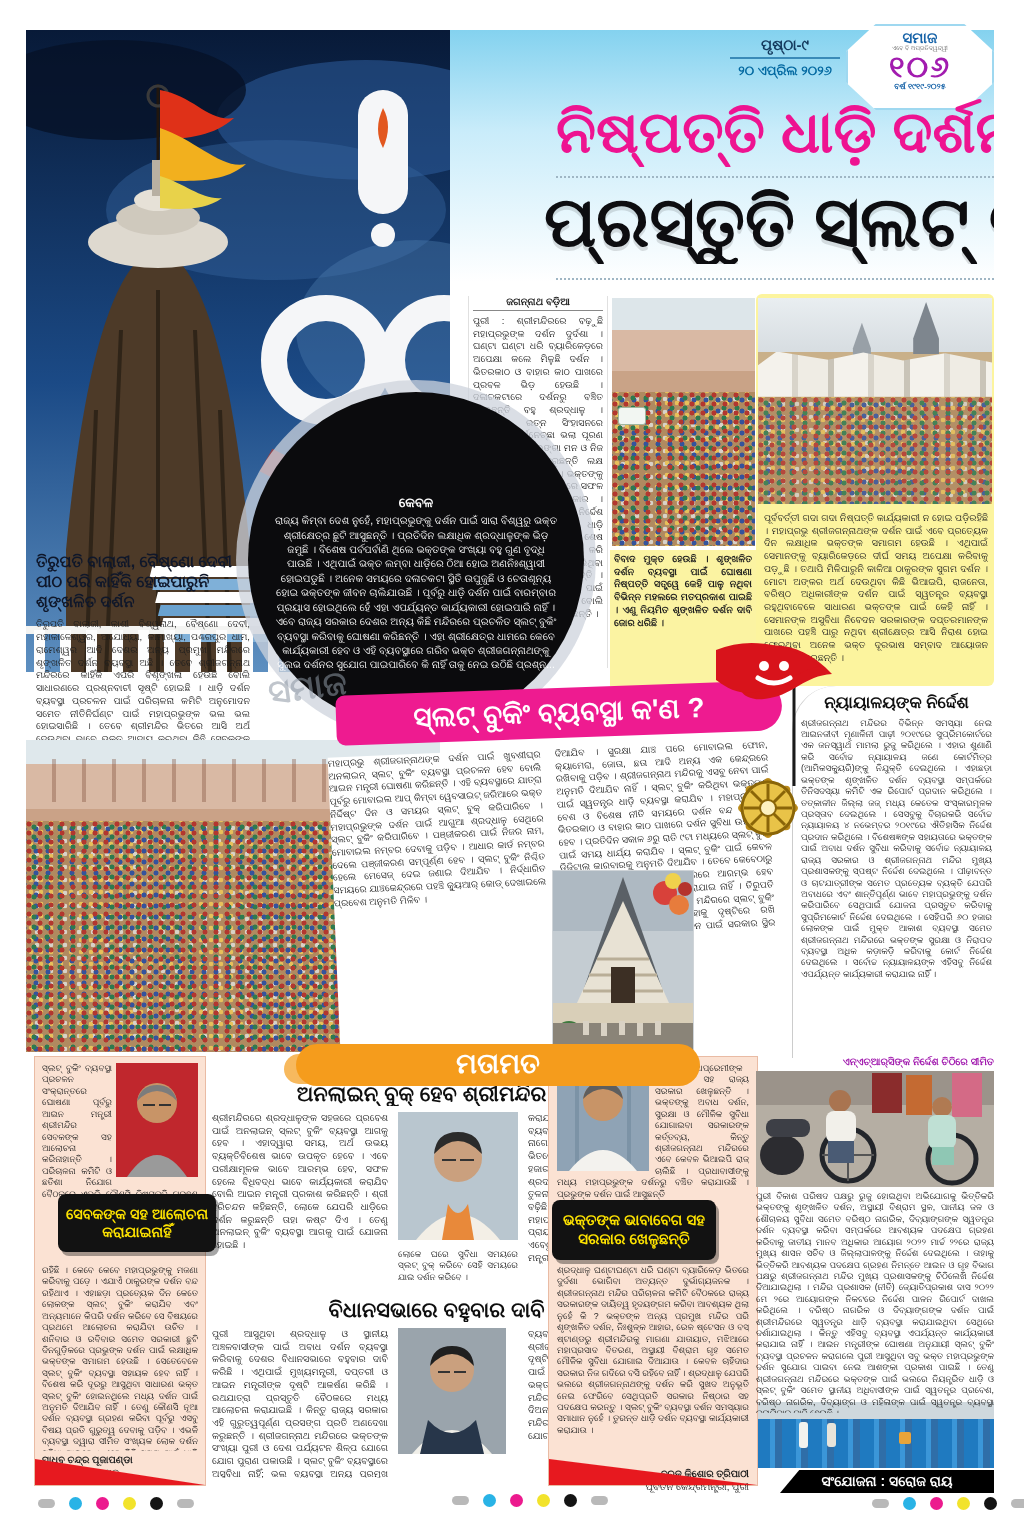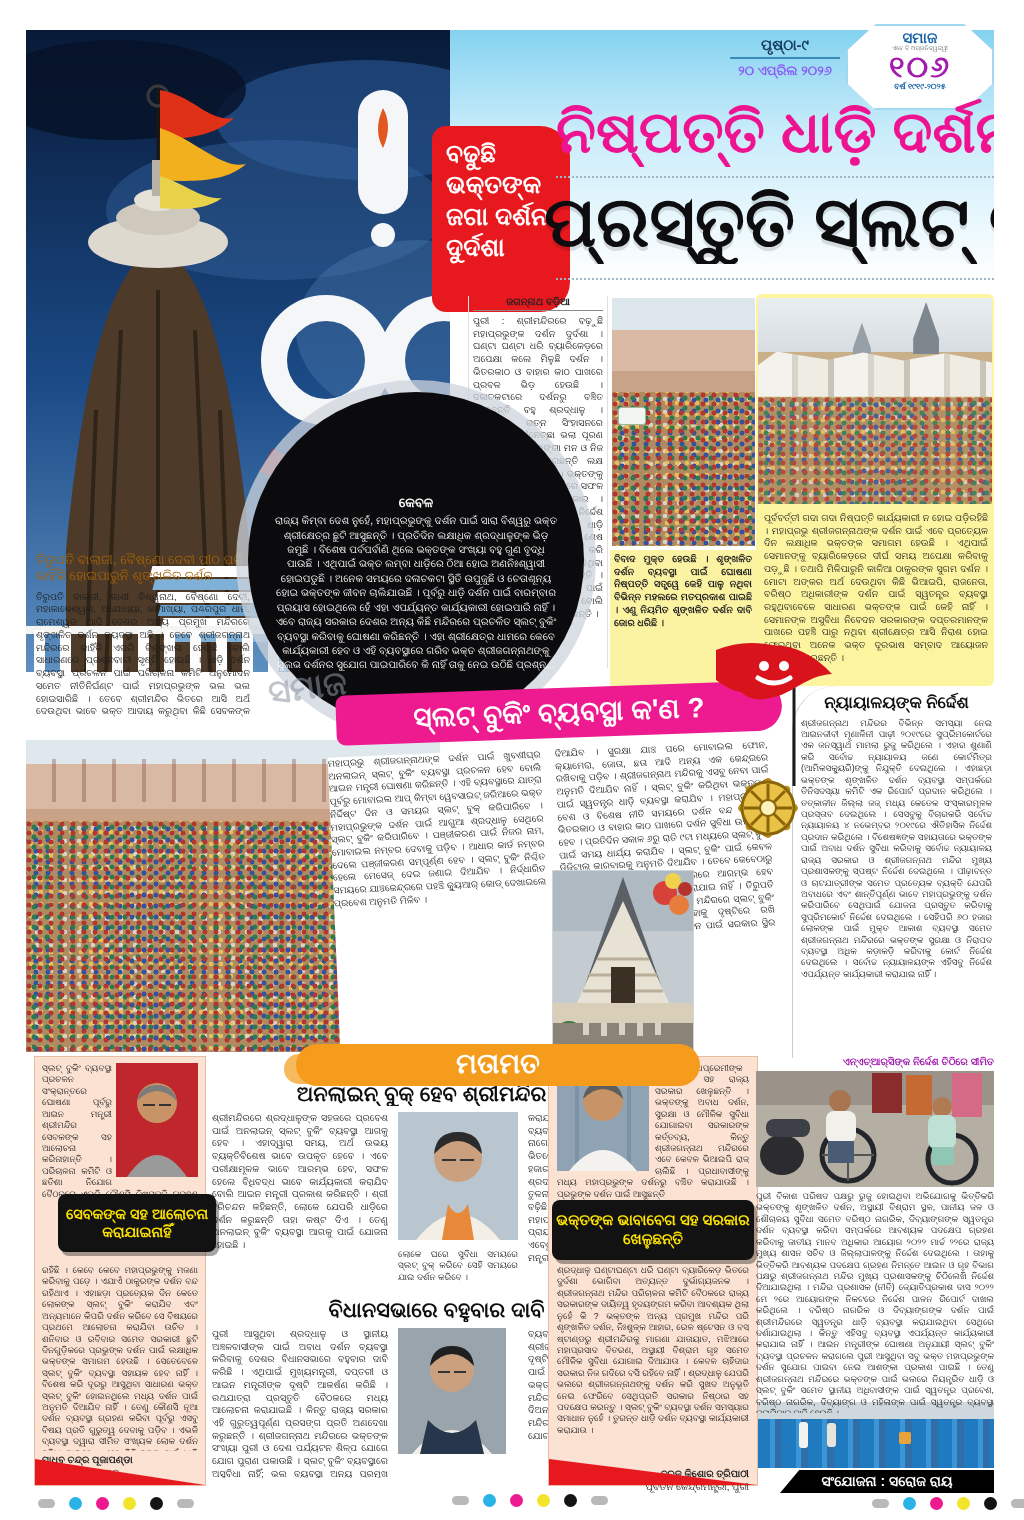--- a/index.html
+++ b/index.html
@@ -8,21 +8,21 @@
   .abs{position:absolute;}
   .just{text-align:justify;text-justify:inter-word;}
   .odtext{font-size:9.5px;line-height:1.34;color:#1d1d1d;overflow:hidden;}
   .small8{font-size:8.8px;line-height:1.3;}
 
   
   #topband{left:26px;top:30px;width:968px;height:252px;
     background:linear-gradient(180deg,#84d2ef 0%,#c9ecfa 40%,#ffffff 100%);}
   #pageLabelWrap{left:730px;top:36px;width:110px;text-align:center;color:#143a5e;}
   #pageLabel{font-size:15px;font-weight:700;border-bottom:2px solid #3a8ab8;padding-bottom:3px;}
-  #issueDate{font-size:13px;font-weight:700;margin-top:4px;color:#8b5cf6;}
+  #issueDate{font-size:13px;font-weight:700;margin-top:4px;color:#0369a1;}
   #logoBadge{left:846px;top:24px;width:148px;height:86px;background:#fff;
     clip-path:polygon(20% 0,80% 0,100% 32%,100% 68%,80% 100%,20% 100%,0 68%,0 32%);
     border:2px solid #9fd8f0;text-align:center;padding-top:4px;box-sizing:border-box;}
   #logoTitle{font-size:15px;font-weight:700;color:#1763a8;display:block;line-height:1;}
   #logoTag{font-size:6px;color:#666;display:block;}
   #logoNum{font-size:30px;font-weight:700;color:#a21caf;display:block;line-height:1;letter-spacing:2px;}
   #logoYearsRow{font-size:8px;color:#1763a8;font-weight:700;display:block;}
 
   
   #templePhoto{left:26px;top:30px;width:424px;height:642px;overflow:hidden;background:#0a1f42;}
@@ -85,21 +85,21 @@
     color:#fff;box-shadow:0 0 0 12px rgba(206,211,220,.75);z-index:5;
     display:flex;flex-direction:column;align-items:center;justify-content:center;
     padding:30px 26px;box-sizing:border-box;text-align:center;}
   #introTitle{font-size:13px;font-weight:700;margin-bottom:3px;margin-top:48px;}
   #introBody{font-size:10.3px;line-height:1.4;}
   #watermark{left:268px;top:668px;font-size:34px;font-weight:700;color:#8d97a3;opacity:.55;
     transform:rotate(-8deg);z-index:6;}
 
   
   #leftArt{left:36px;top:552px;width:214px;}
-  #leftArtHl{font-size:13px;line-height:1.26;font-weight:400;color:#a16207;}
+  #leftArtHl{font-size:16px;line-height:1.26;font-weight:700;color:#0f172a;}
   #leftArtBody{margin-top:6px;height:128px;}
   #slotBanner{left:336px;top:688px;width:446px;height:50px;background:#ee1b90;
     border-radius:10px 28px 28px 10px;transform:rotate(-2deg);color:#fff;font-size:28px;
     font-weight:700;text-align:center;line-height:50px;z-index:7;white-space:nowrap;overflow:hidden;}
   #flagArt{left:702px;top:636px;width:132px;height:216px;z-index:8;}
   #slotText{left:334px;top:748px;width:440px;height:302px;transform:rotate(-2.5deg);
     display:flex;gap:14px;z-index:4;background:#fff;}
   #slotText .c{flex:1;}
   #gatePhoto{left:552px;top:870px;width:140px;height:180px;z-index:6;border:1px solid #cfd4d8;}
 
@@ -135,21 +135,21 @@
   .sigblock{font-size:9.8px;font-weight:700;text-align:right;margin-top:3px;line-height:1.3;}
   .redcut{position:absolute;bottom:0;left:0;right:0;height:26px;
     background:linear-gradient(to right top,#e7191f 49%,transparent 51%);}
   #opLeftBox{left:58px;top:1194px;width:158px;height:58px;background:#121212;border-radius:8px;
     color:#ffe400;font-size:14.5px;font-weight:700;text-align:center;display:flex;align-items:center;
     justify-content:center;line-height:1.25;z-index:5;box-shadow:3px 4px 0 rgba(0,0,0,.35);}
   #opRight{left:548px;top:1056px;width:210px;height:430px;padding:6px 8px;z-index:3;}
   #opRight .port{float:left;width:92px;height:108px;margin:0 6px 3px 0;}
   #opRight .toptext{height:140px;overflow:hidden;}
   #opRightBody{height:200px;margin-top:62px;overflow:hidden;}
-  #opRightBox{left:552px;top:1200px;width:202px;height:60px;background:#121212;border-radius:8px;
+  #opRightBox{left:552px;top:1200px;width:164px;height:60px;background:#121212;border-radius:8px;
     color:#ffe400;font-size:15px;font-weight:700;text-align:center;display:flex;align-items:center;
     justify-content:center;line-height:1.25;z-index:5;box-shadow:3px 4px 0 rgba(0,0,0,.35);}
 
   #opA1{left:212px;top:1082px;width:522px;}
   #opA2{left:212px;top:1298px;width:522px;}
   .opHl{font-size:21px;font-weight:700;text-align:center;color:#0e0e0e;white-space:nowrap;overflow:hidden;}
   .cols3{display:flex;gap:10px;margin-top:6px;}
   .cols3 .ca{width:176px;}
   .cols3 .cb{width:120px;}
   .cols3 .cc{flex:1;}
@@ -246,26 +246,20 @@
         <rect x="164" y="600" width="11" height="42"></rect>
           <rect x="190" y="600" width="11" height="42"></rect>
         <rect x="216" y="600" width="11" height="42"></rect>
           <rect x="242" y="600" width="11" height="42"></rect>
         <rect x="268" y="600" width="11" height="42"></rect>
           <rect x="294" y="600" width="11" height="42"></rect>
       </g>
     </svg>
   </div>
 
-  <div class="abs" id="kicker">
-    <span>ବଢୁଛି</span>
-    <span>ଭକ୍ତଙ୍କ</span>
-    <span>ଜଗା ଦର୍ଶନ</span>
-    <span>ଦୁର୍ଦଶା</span>
-  </div>
   <div class="abs" id="hl1">ନିଷ୍ପତ୍ତି ଧାଡ଼ି ଦର୍ଶନ</div>
   <div class="abs" id="hlRuleA"></div>
   <div class="abs" id="hl2">ପ୍ରସ୍ତୁତି ସ୍ଲଟ୍ ବୁକିଂ</div>
   <div class="abs" id="hlRuleB"></div>
 
   <div class="abs" id="leadCol">
     <div class="byline">ଜଗନ୍ନାଥ ବଡ଼ିଆ</div>
     <div class="odtext just" style="height:330px;">ପୁରୀ : ଶ୍ରୀମନ୍ଦିରରେ ବଢ଼ୁଛି ମହାପ୍ରଭୁଙ୍କ ଦର୍ଶନ ଦୁର୍ଦଶା । ଘଣ୍ଟା ଘଣ୍ଟା ଧରି ବ୍ୟାରିକେଡ଼ରେ ଅପେକ୍ଷା କଲେ ମିଳୁଛି ଦର୍ଶନ । ଭିତରକାଠ ଓ ବାହାର କାଠ ପାଖରେ ପ୍ରବଳ ଭିଡ଼ ହେଉଛି । ଦଳାଚକଟାରେ ଦର୍ଶନରୁ ବଞ୍ଚିତ ହେଉଛନ୍ତି ବହୁ ଶ୍ରଦ୍ଧାଳୁ । ଶ୍ରୀମନ୍ଦିର ରତ୍ନ ସିଂହାସନରେ ପ୍ରଭୁଙ୍କ ଦର୍ଶନେଚ୍ଛା ଭଲା ପୂରଣ ହୋଇପାରୁ ନାହିଁ । ଭଙ୍ଗା ମନ ଓ ନିଜ ଅନୁଭୂତି ନେଇ ଫେରୁଛନ୍ତି ଲକ୍ଷ ଲକ୍ଷ ଜଗନ୍ନାଥପ୍ରେମୀ । ଭକ୍ତଙ୍କୁ ଅବାଧ ଦର୍ଶନ ସୁବିଧା ଦେବାରେ ସଫଳ ହୋଇପାରି ନାହାନ୍ତି ସରକାର । ସର୍ବୋଚ୍ଚ ନ୍ୟାୟାଳୟଙ୍କ ନିର୍ଦ୍ଦେଶ କାର୍ଯ୍ୟକାରୀ ହୋଇପାରୁନି । ଧାଡ଼ି ଦର୍ଶନ ବ୍ୟବସ୍ଥା ପାଇଁ ପ୍ରସ୍ତୁତି ଶେଷ ହୋଇଛି, କିନ୍ତୁ ବିଭିନ୍ନ ଆଳ କରି ପ୍ରଶାସନ ଦିନ ଟାଳି ଚାଲିଥିବା ଶ୍ରଦ୍ଧାଳୁ ଅଭିଯୋଗ କରୁଛନ୍ତି । ଚତୁର୍ଥା ବିଗ୍ରହଙ୍କ ଦର୍ଶନ ପାଇଁ ସ୍ଲଟ୍ ବୁକିଂ ବ୍ୟବସ୍ଥା ହେବ ବୋଲି ଆଇନ ମନ୍ତ୍ରୀ ଘୋଷଣା କରିଛନ୍ତି ।</div>
   </div>
 

